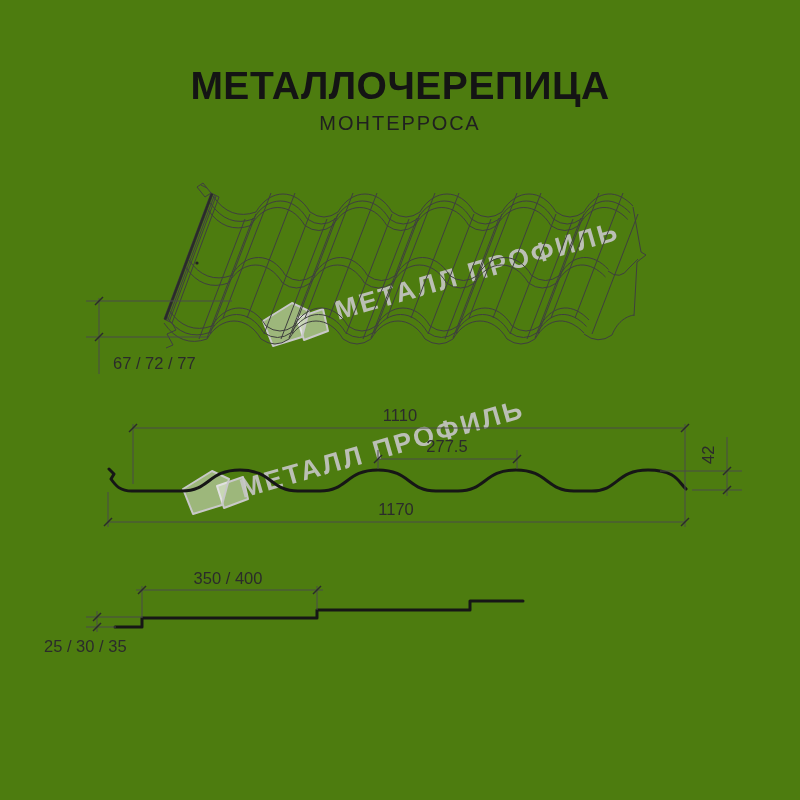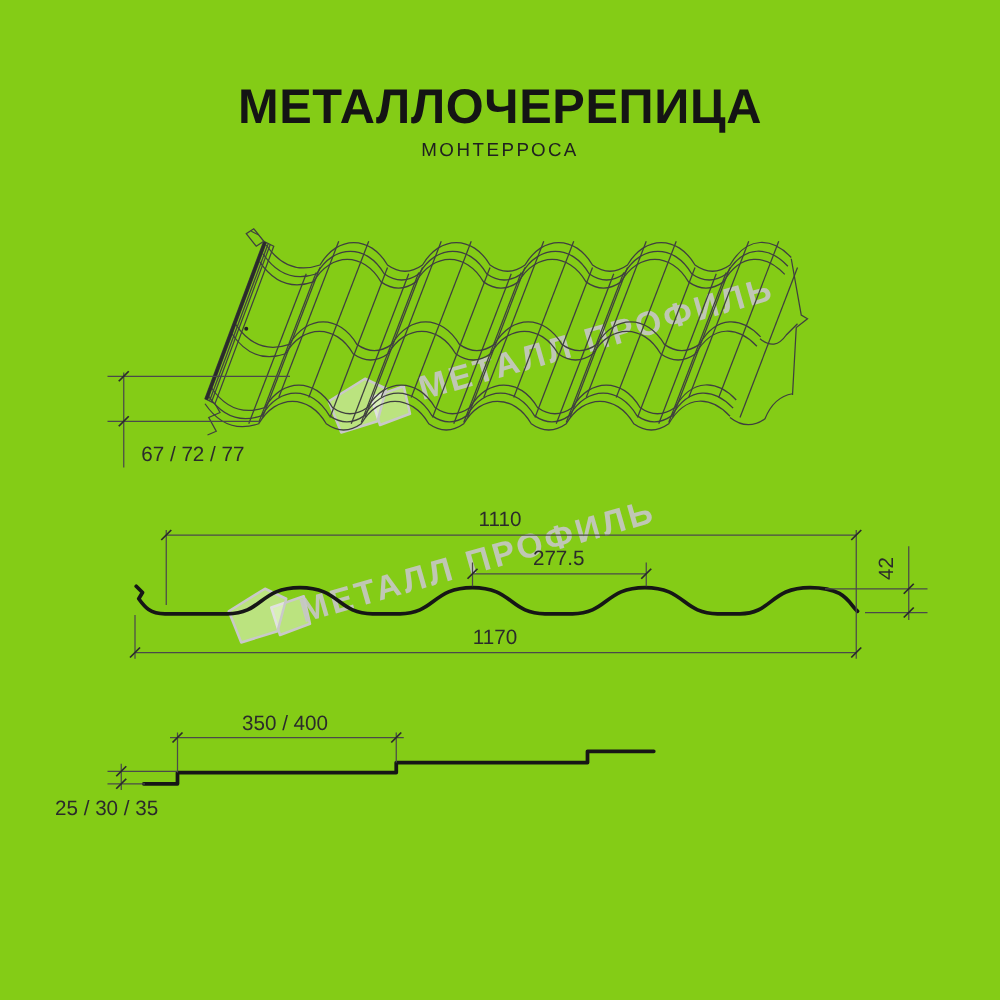--- a/index.html
+++ b/index.html
@@ -1,21 +1,21 @@
 <!DOCTYPE html>
 <html><head>
 <meta charset="utf-8">
 <style>
   html,body{margin:0;padding:0;background:#fff;}
-  .canvas{position:relative;width:800px;height:800px;background:#84cc16;overflow:hidden;
+  .canvas{position:relative;width:800px;height:800px;background:#4d7c0f;overflow:hidden;
           font-family:"Liberation Sans", sans-serif;}
   .title{position:absolute;top:64px;left:0;width:800px;text-align:center;
          font-size:39px;font-weight:700;letter-spacing:.5px;color:#141414;}
   .subtitle{position:absolute;top:112px;left:0;width:800px;text-align:center;
-            font-size:15px;font-weight:400;letter-spacing:2px;color:#202020;}
+            font-size:20px;font-weight:400;letter-spacing:2px;color:#202020;}
   svg{position:absolute;top:0;left:0;}
   .thin{stroke:#3f3f3f;stroke-width:1;fill:none;}
   .dimline{stroke:#4a4a4a;stroke-width:1;fill:none;}
   .tick{stroke:#2b2b2b;stroke-width:1.4;fill:none;}
   .heavy{stroke:#161616;stroke-width:3;fill:none;stroke-linecap:round;stroke-linejoin:round;}
   .dimtext{font-family:"Liberation Sans",sans-serif;font-size:16.5px;fill:#2b2b2b;}
   .wm-text{font-family:"Liberation Sans",sans-serif;font-size:27px;font-weight:700;
            letter-spacing:2.5px;fill:#c7c7c7;opacity:.9;}
   .wm-logo{stroke:#c9c9c9;stroke-width:2;fill:#ffffff;fill-opacity:.45;stroke-linejoin:round;}
 </style>

